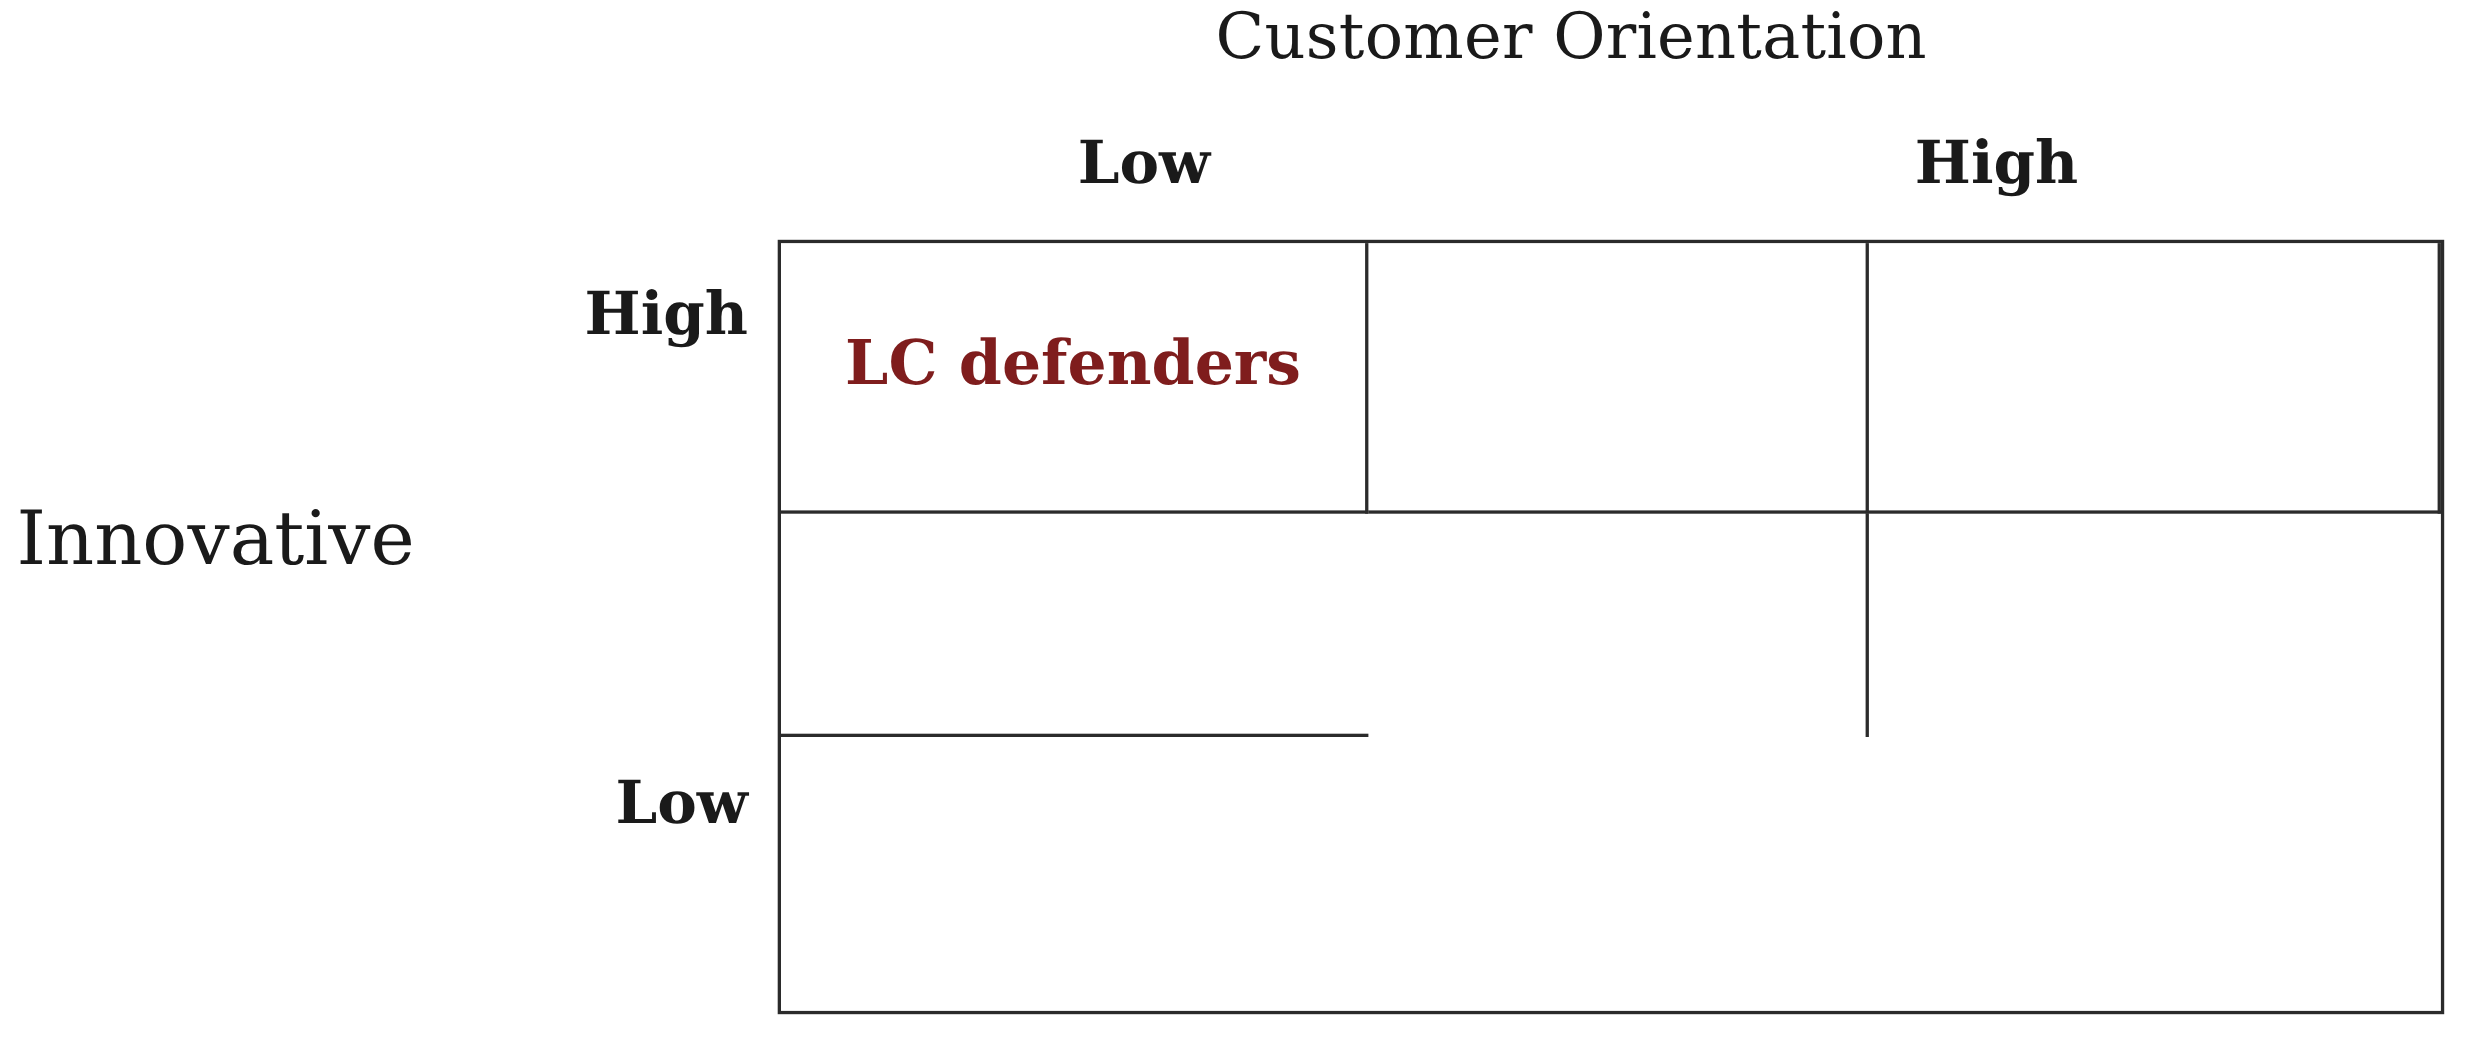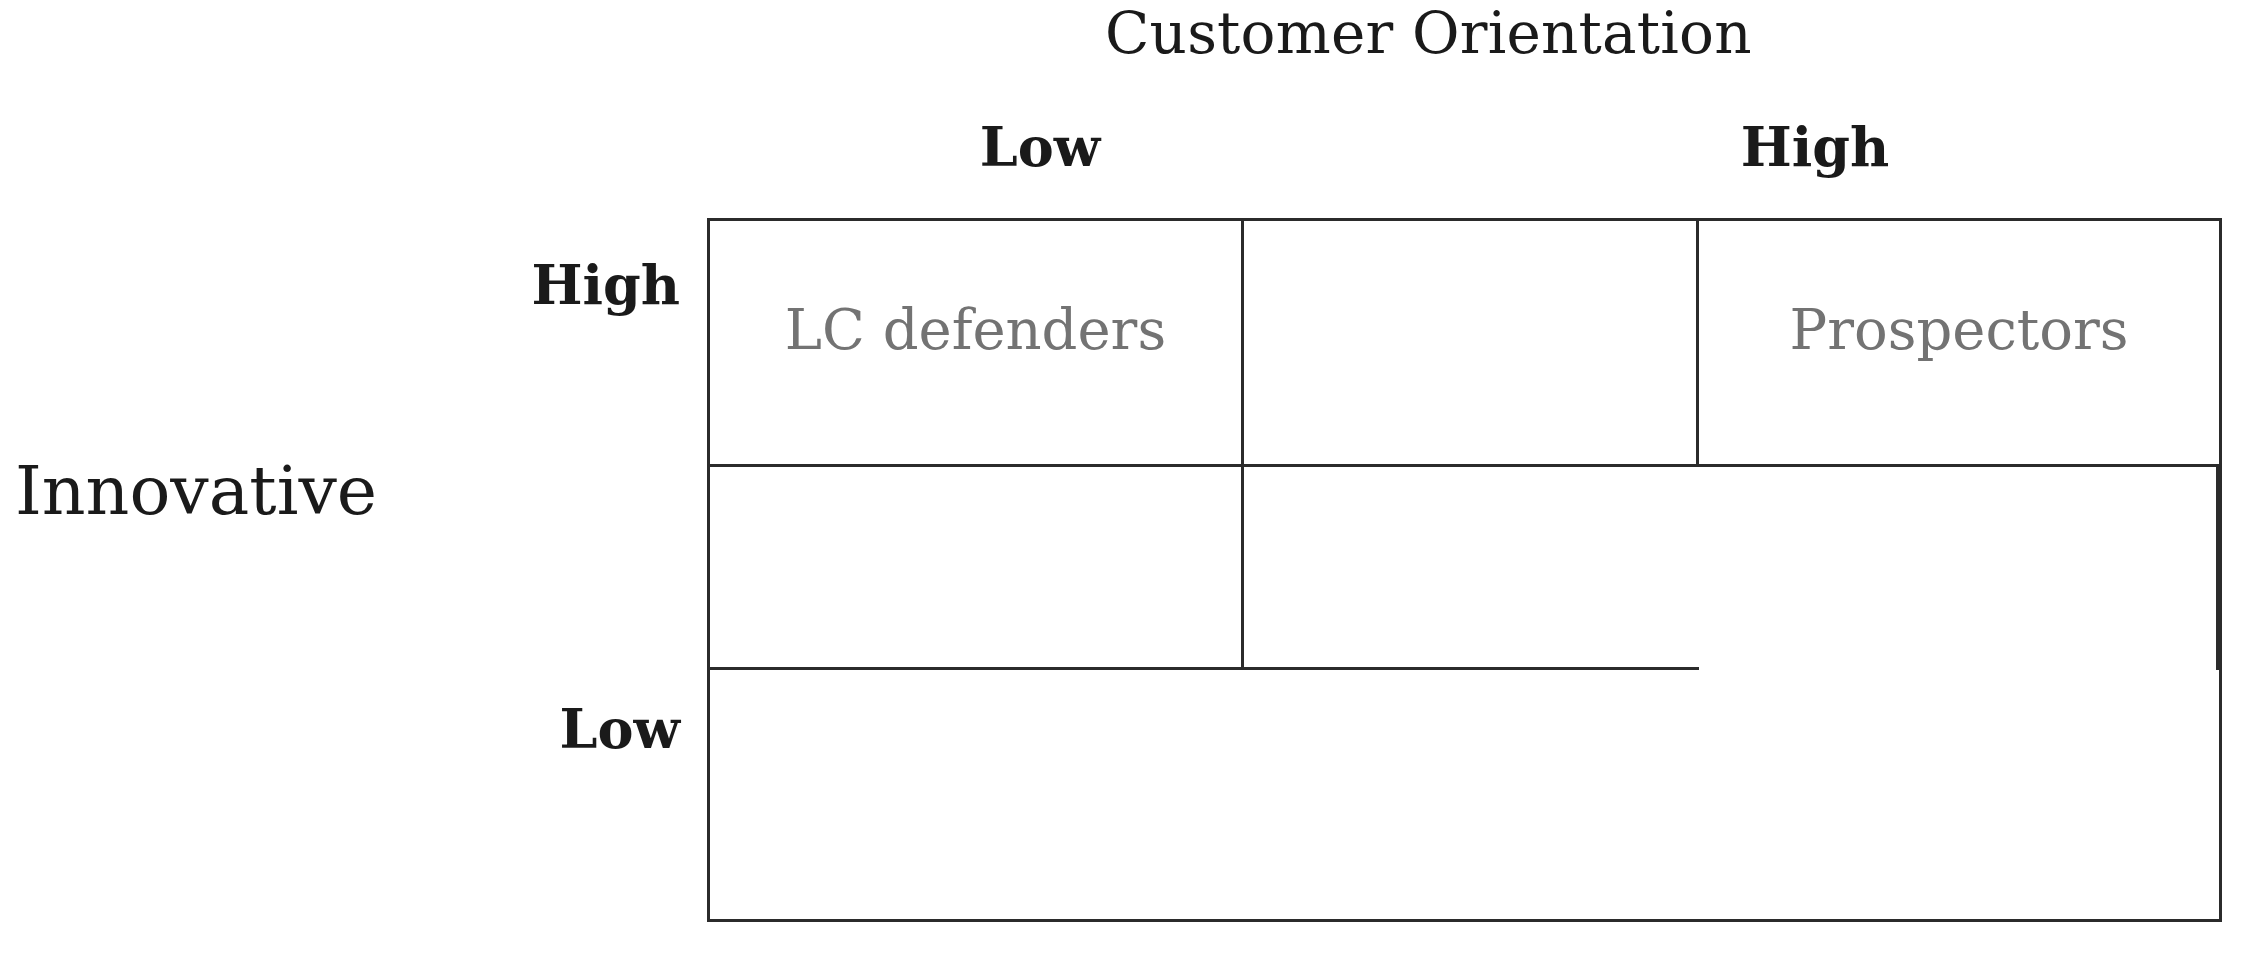--- a/index.html
+++ b/index.html
@@ -103,23 +103,23 @@
   .cell.last-col { border-right: none; }
   .cell.last-row { border-bottom: none; }
 
   .cell-label {
     position: absolute;
     left: 0;
     right: 0;
     text-align: center;
     font-size: 56px;
     line-height: 1.12;
-    font-weight: normal;
+    font-weight: bold;
     white-space: nowrap;
-    color: #737373;
+    color: #7f1d1d;
   }
   .cell-label.two-line { white-space: normal; line-height: 1.85; }
 
   
   .pos-upper  { top: 78px; }
   .pos-middle { top: 62px; }
   .pos-lower  { top: 100px; }
   .pos-stack  { top: 36px; }
 
   .cell-label .ln { display: block; }
@@ -144,23 +144,20 @@
   <div id="matrix-grid">
 
     <div class="cell">
       <div class="cell-label pos-upper">LC defenders</div>
     </div>
 
     <div class="cell">
       <div class="cell-label pos-middle"></div>
     </div>
 
-    <div class="cell last-col">
-      <div class="cell-label pos-upper">Prospectors</div>
-    </div>
 
     <div class="cell">
       <div class="cell-label pos-middle"></div>
     </div>
 
 
     <div class="cell last-col">
       <div class="cell-label pos-middle"></div>
     </div>
 

